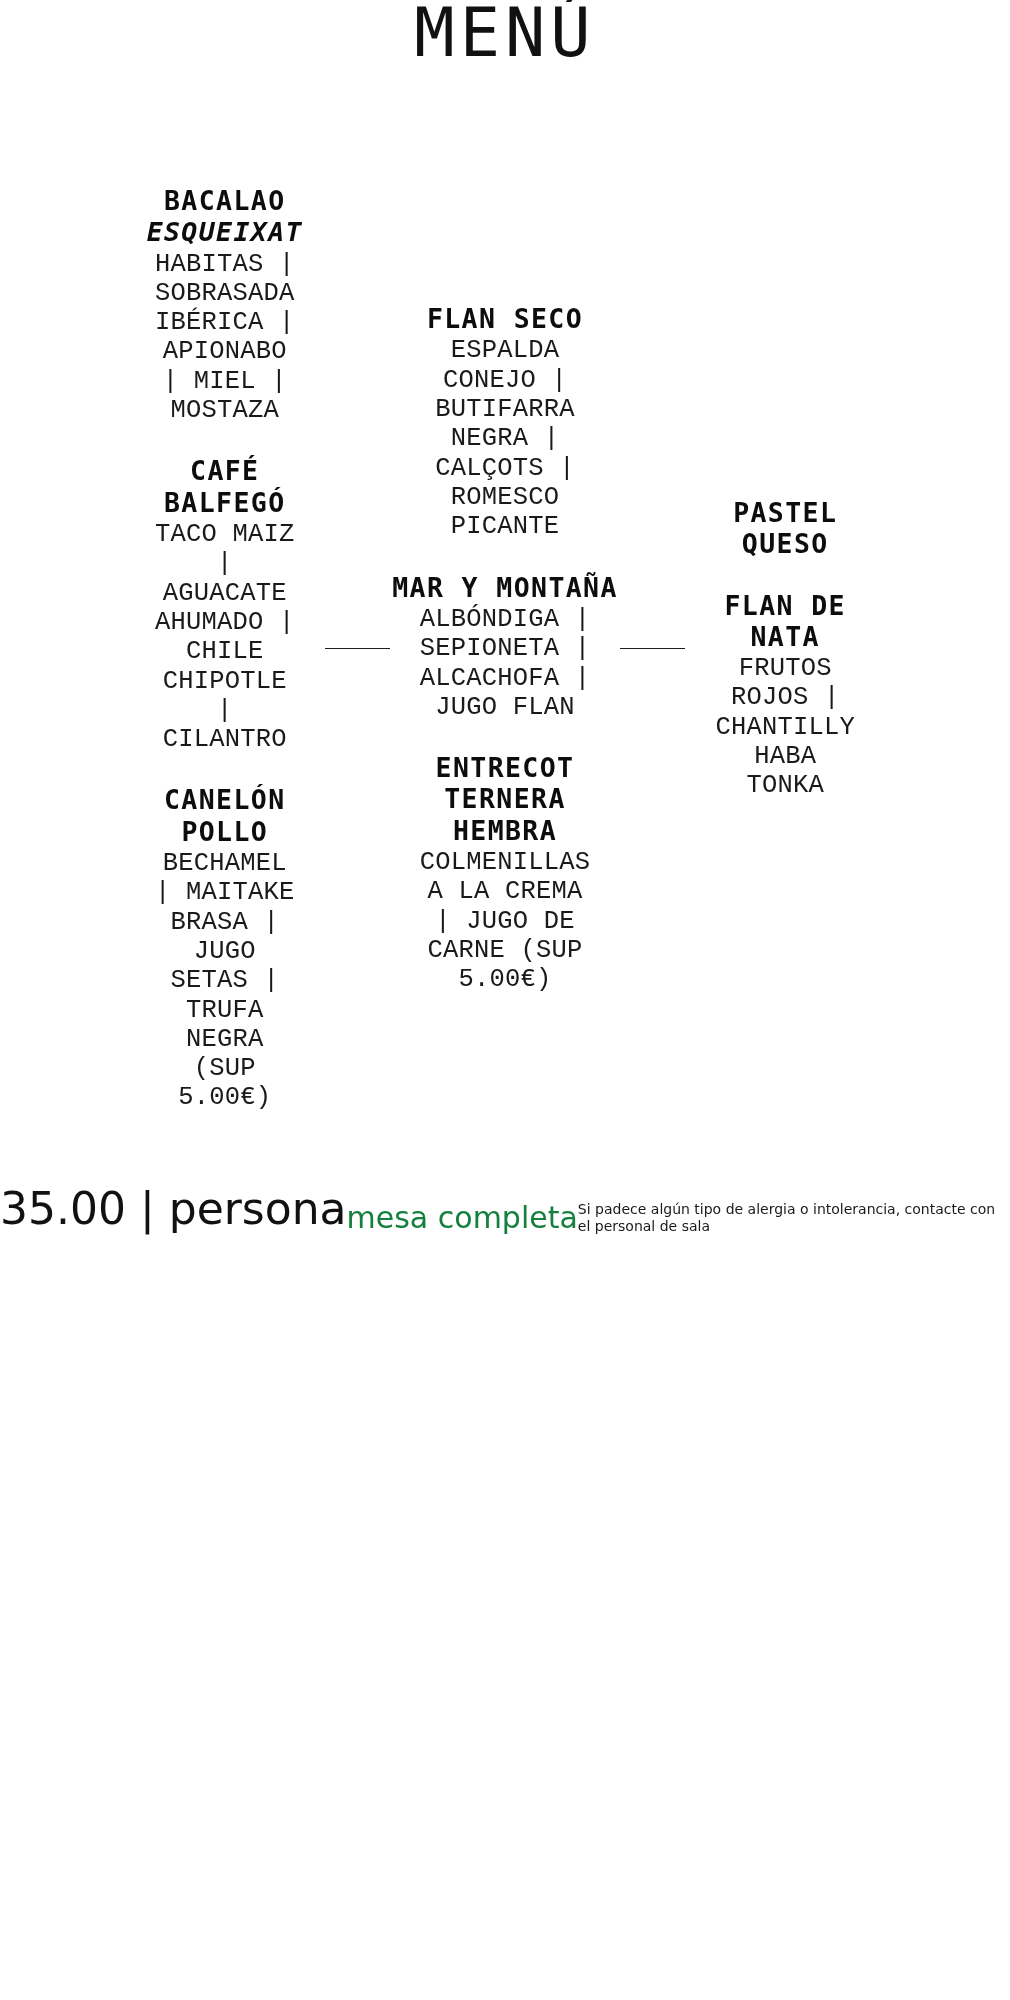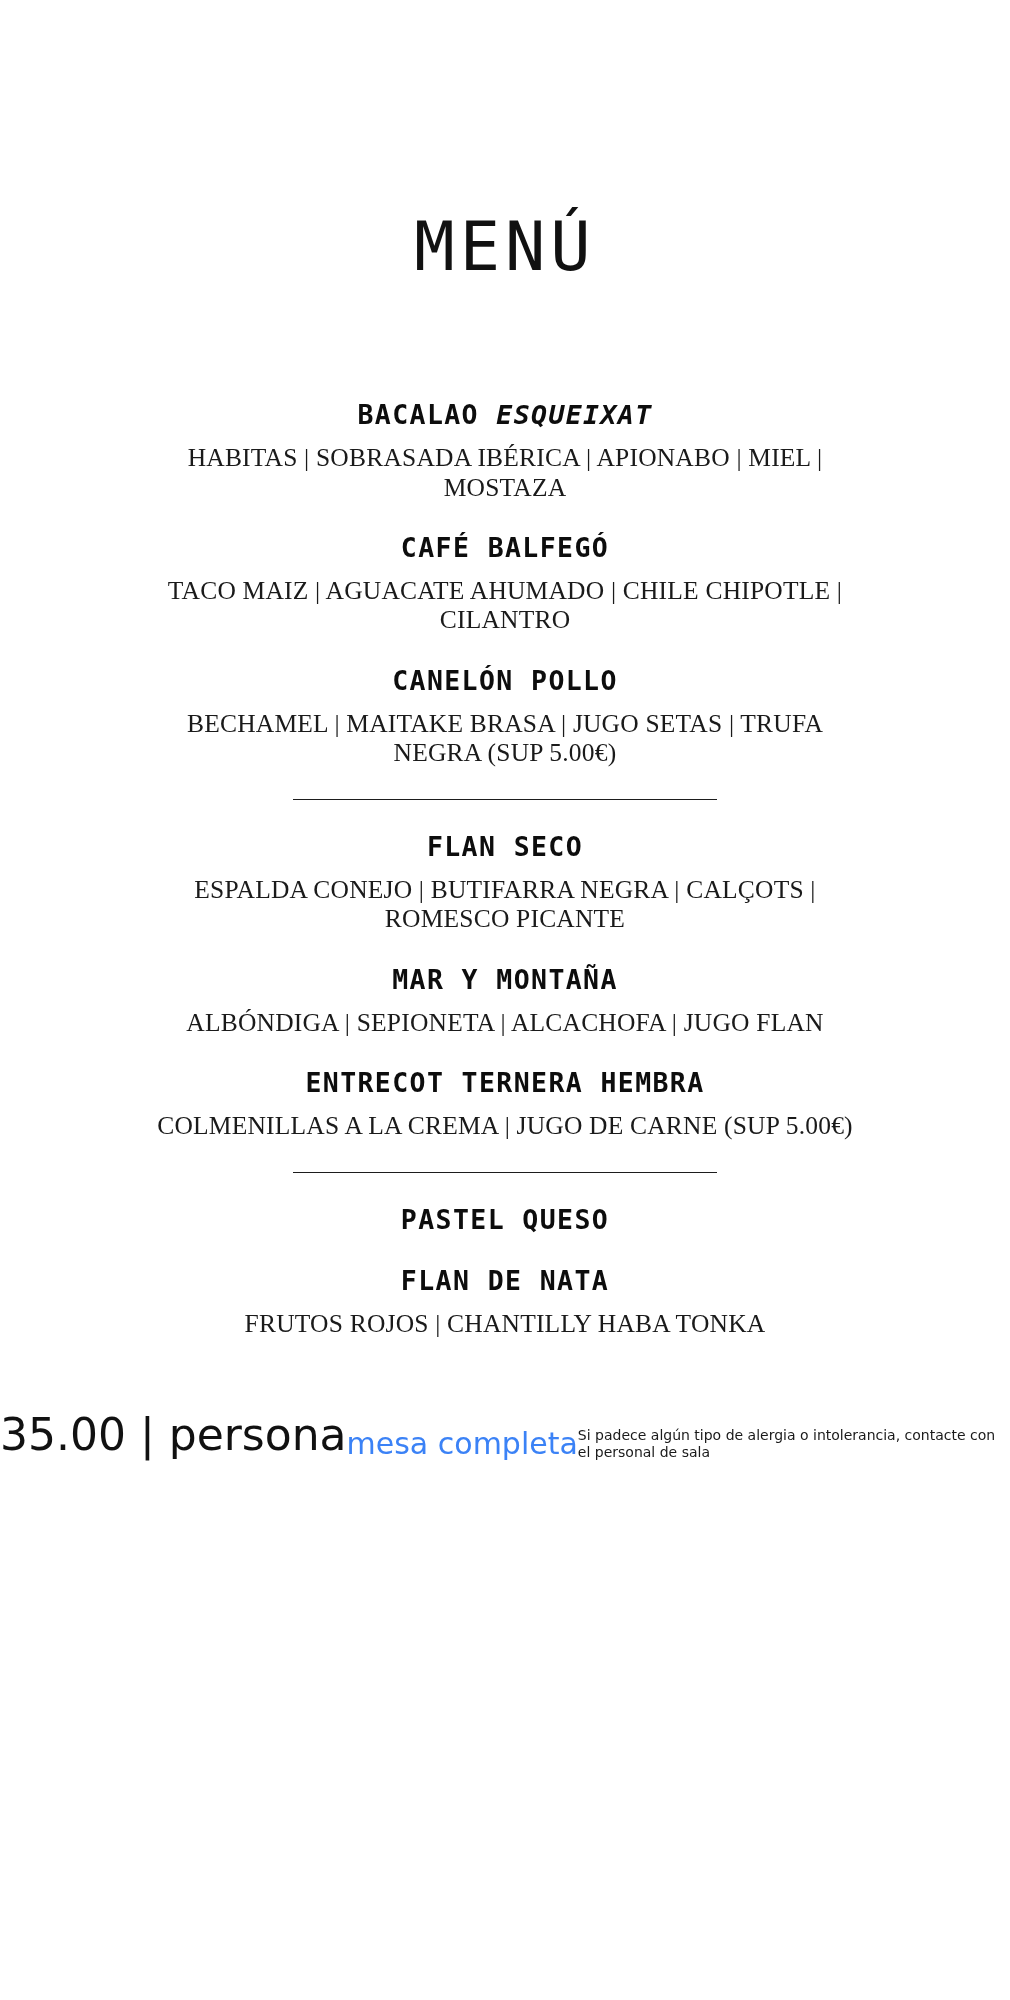--- a/index.html
+++ b/index.html
@@ -20,36 +20,35 @@
     box-sizing: border-box;
     padding: 0;
     position: relative;
     display: flex;
     flex-direction: column;
     align-items: center;
   }
 
   
   .menu-title {
-    margin-top: 214px;
     font-family: "DejaVu Sans Mono", monospace;
     font-size: 67px;
     letter-spacing: 5px;
     font-weight: 400;
     line-height: 1;
     text-align: center;
     color: #111111;
   }
 
   
   .sections {
     margin-top: 118px;
     width: 760px;
     display: flex;
-    flex-direction: column;
+    flex-direction: row;
     align-items: center;
   }
   .section {
     width: 100%;
     display: flex;
     flex-direction: column;
     align-items: center;
   }
   .divider {
     width: 424px;
@@ -70,27 +69,27 @@
     font-weight: 700;
     font-size: 26.5px;
     letter-spacing: 1.4px;
     line-height: 1.18;
     color: #0d0d0d;
   }
   .dish-name .ital {
     font-style: italic;
   }
   .dish-desc {
-    font-family: Liberation Serif, serif;
+    font-family: Liberation Mono, monospace;
     font-weight: 400;
     font-size: 25.5px;
     letter-spacing: 0.2px;
     line-height: 1.15;
     color: #1a1a1a;
-    margin-top: 13px;
+    margin-top: 2px;
     padding: 0 30px;
   }
 
   
   .footer {
     margin-top: 70px;
     width: 100%;
     display: flex;
     align-items: center;
   }
@@ -100,21 +99,21 @@
     font-weight: 400;
     letter-spacing: 0px;
     color: #111111;
     line-height: 1.1;
   }
   .price-sub {
     margin-top: 17px;
     font-family: "DejaVu Sans", sans-serif;
     font-size: 30px;
     font-weight: 400;
-    color: #3b82f6;
+    color: #15803d;
   }
   .allergy {
     margin-top: 18px;
     font-family: "DejaVu Sans", sans-serif;
     font-size: 14px;
     line-height: 1.25;
     color: #1a1a1a;
     max-width: 420px;
   }
 </style>

